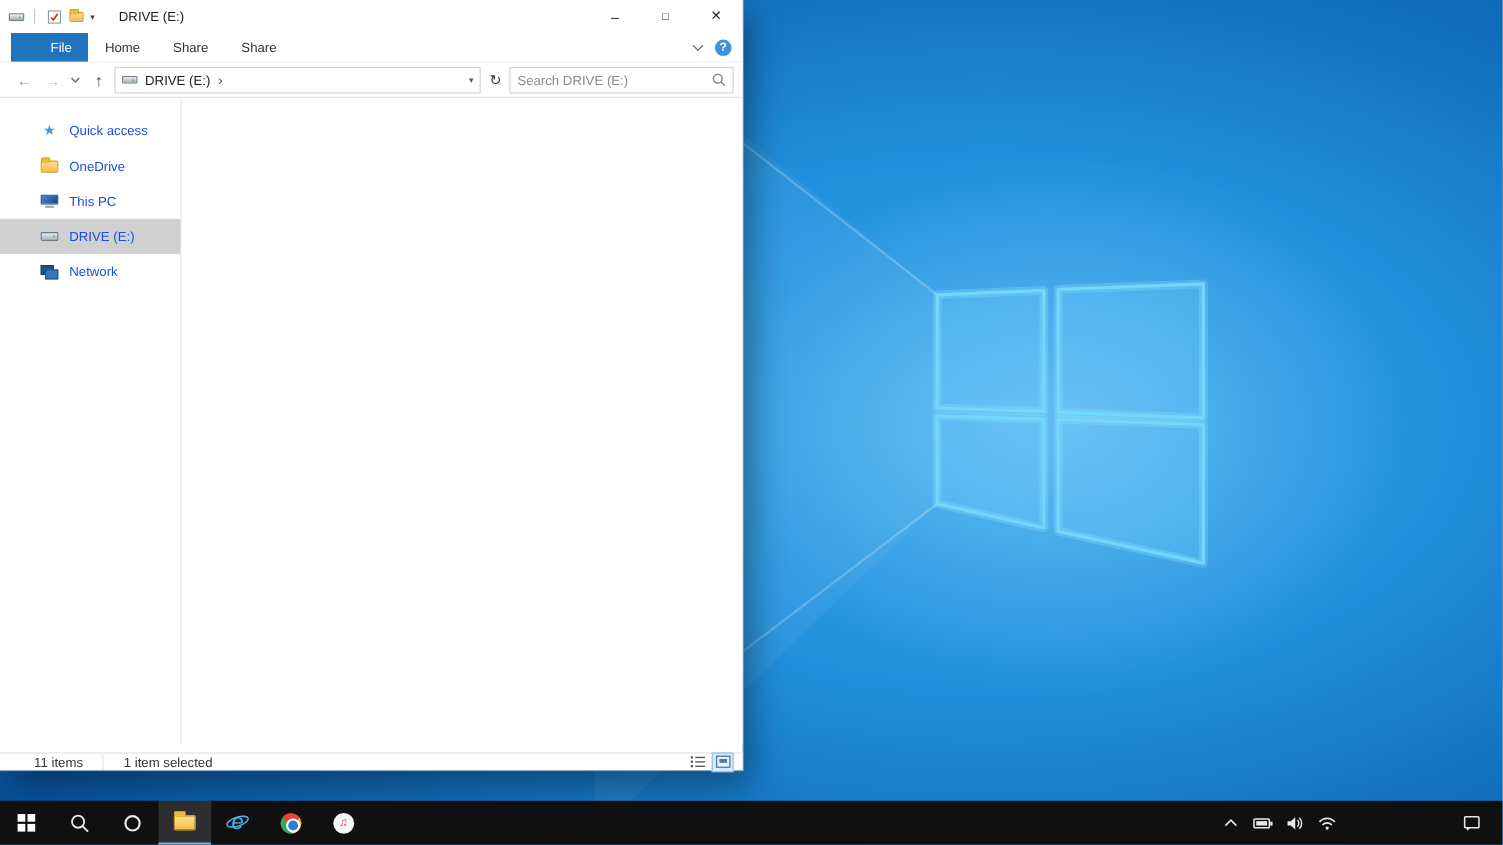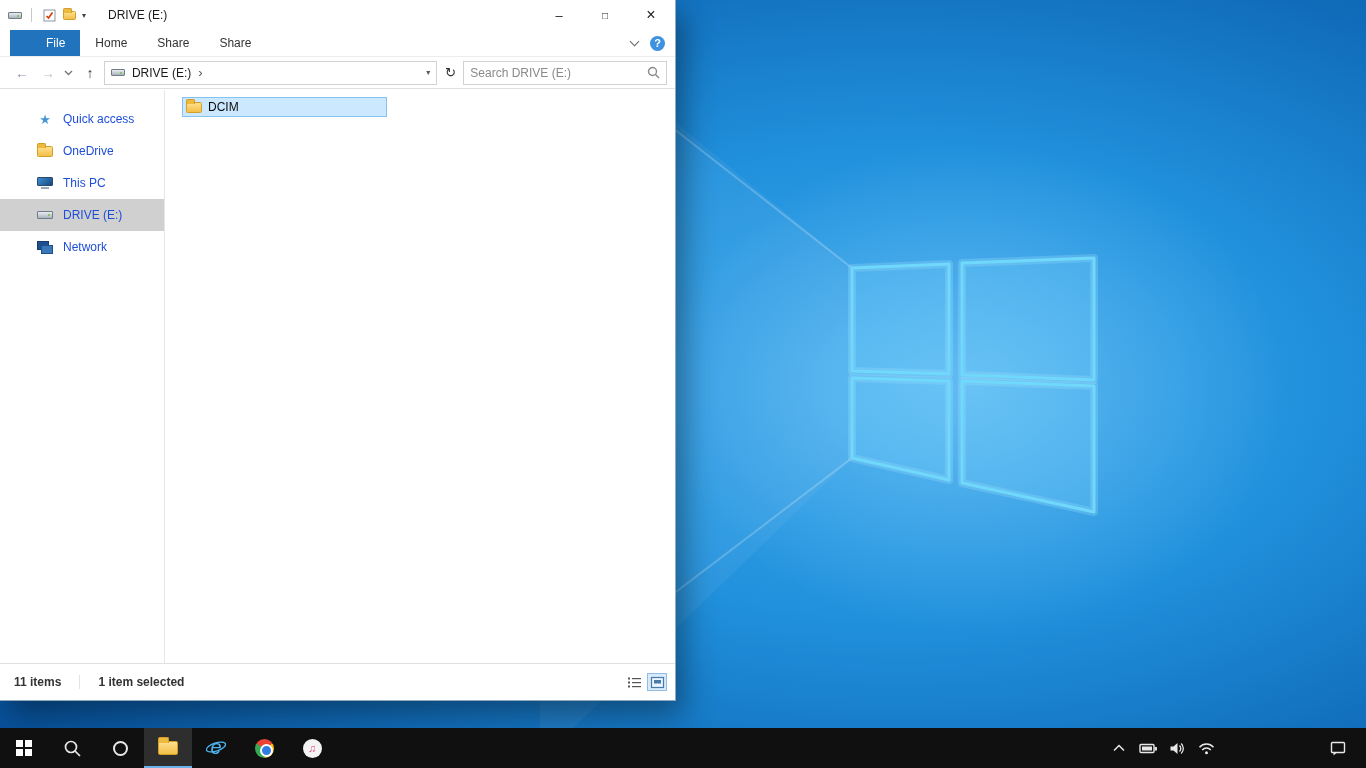--- a/index.html
+++ b/index.html
@@ -45,21 +45,21 @@
 
   .win-body{position:absolute;top:90px;bottom:24px;left:0;right:0;display:flex;background:#fff;}
   .sidebar{width:165px;border-right:1px solid #e6e6e6;padding-top:13px;}
   .side-item{height:32px;display:flex;align-items:center;gap:10px;padding-left:37px;color:#1d4ed8;}
   .side-item.selected{background:#d0d0d0;}
   .content{flex:1;padding:7px 0 0 17px;}
   .file-item{width:205px;height:20px;display:flex;align-items:center;gap:6px;padding-left:3px;}
   .file-item.selected{background:#cce8ff;border:1px solid #84c3ee;}
   .file-label{color:#0b0b0b;}
 
-  .statusbar{position:absolute;left:0;right:0;bottom:0;height:37px;border-top:1px solid #e0e0e0;background:#fff;display:flex;align-items:center;padding-left:14px;gap:18px;color:#333;font-weight:bold;}
+  .statusbar{position:absolute;left:0;right:0;bottom:0;height:16px;border-top:1px solid #e0e0e0;background:#fff;display:flex;align-items:center;padding-left:31px;gap:18px;color:#333;}
   .status-sep{width:1px;height:14px;background:#e3e3e3;}
   .view-icons{position:absolute;right:8px;display:flex;gap:3px;}
   .view-btn{width:20px;height:18px;display:flex;align-items:center;justify-content:center;border:1px solid transparent;}
   .view-btn.active{background:#d9eafa;border:1px solid #90bde4;}
 
   
   .ico16{width:16px;height:16px;position:relative;display:inline-flex;align-items:center;justify-content:center;flex:none;}
   .fold{position:relative;width:16px;height:11px;background:linear-gradient(#ffdf8e,#f3bf47);border:1px solid #d19e2a;border-radius:1.5px;flex:none;}
   .fold::before{content:"";position:absolute;left:-1px;top:-4px;width:7px;height:4px;background:#edba3e;border:1px solid #d19e2a;border-bottom:none;border-radius:2px 2px 0 0;}
   .fold.sm{width:13px;height:9px;}
@@ -206,26 +206,20 @@
         <div class="side-item selected">
           <span class="drv"></span>
           <span>DRIVE (E:)</span>
         </div>
         <div class="side-item">
           <span class="net-ico"></span>
           <span>Network</span>
         </div>
       </div>
 
-      <div class="content">
-        <div class="file-item selected">
-          <span class="fold"></span>
-          <span class="file-label">DCIM</span>
-        </div>
-      </div>
     </div>
 
     <div class="statusbar">
       <span>11 items</span>
       <span class="status-sep"></span>
       <span>1 item selected</span>
       <div class="view-icons">
         <span class="view-btn">
           <svg width="15" height="13">
             <g fill="#555">

